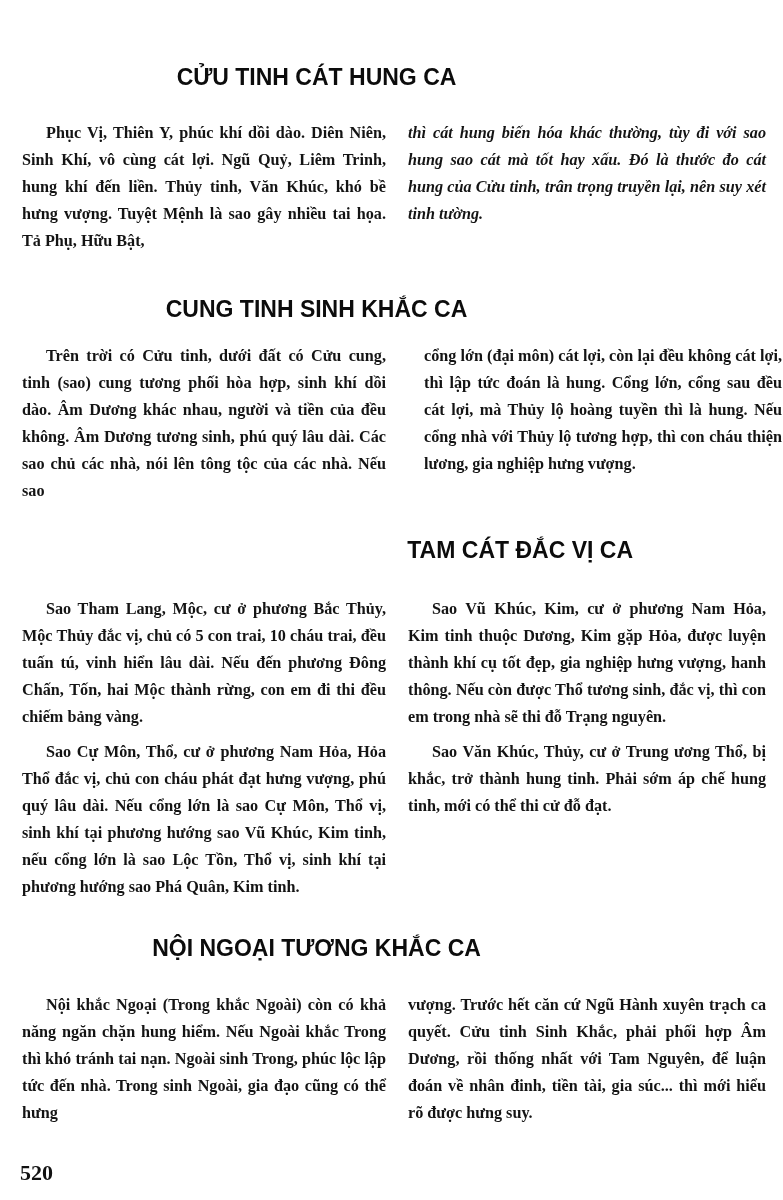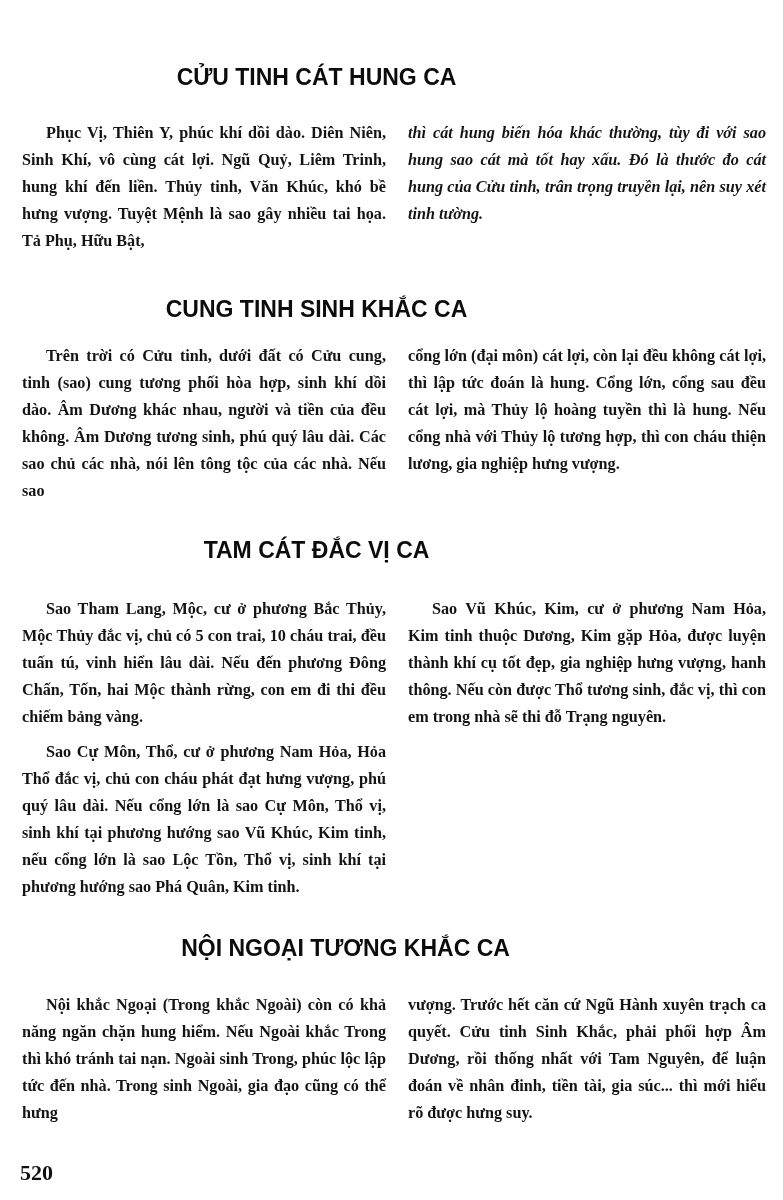--- a/index.html
+++ b/index.html
@@ -35,34 +35,35 @@
   <p>Phục Vị, Thiên Y, phúc khí dồi dào. Diên Niên, Sinh Khí, vô cùng cát lợi. Ngũ Quỷ, Liêm Trinh, hung khí đến liền. Thủy tinh, Văn Khúc, khó bề hưng vượng. Tuyệt Mệnh là sao gây nhiều tai họa. Tả Phụ, Hữu Bật,</p>
 </div>
 <div class="col right" style="top:120px;font-style:italic;">
   <p class="cont">thì cát hung biến hóa khác thường, tùy đi với sao hung sao cát mà tốt hay xấu. Đó là thước đo cát hung của Cửu tinh, trân trọng truyền lại, nên suy xét tinh tường.</p>
 </div>
 
 <h2 class="section-title" style="top:296px;">CUNG TINH SINH KHẮC CA</h2>
 <div class="col left" style="top:343px;">
   <p>Trên trời có Cửu tinh, dưới đất có Cửu cung, tinh (sao) cung tương phối hòa hợp, sinh khí dồi dào. Âm Dương khác nhau, người và tiền của đều không. Âm Dương tương sinh, phú quý lâu dài. Các sao chủ các nhà, nói lên tông tộc của các nhà. Nếu sao</p>
 </div>
-<div class="col right" style="top:343px;">
+<div class="col right" style="top:343px;margin-left:16px;">
   <p class="cont">cổng lớn (đại môn) cát lợi, còn lại đều không cát lợi, thì lập tức đoán là hung. Cổng lớn, cổng sau đều cát lợi, mà Thủy lộ hoàng tuyền thì là hung. Nếu cổng nhà với Thủy lộ tương hợp, thì con cháu thiện lương, gia nghiệp hưng vượng.</p>
 </div>
 
-<h2 class="section-title" style="top:537px;">TAM CÁT ĐẮC VỊ CA</h2>
+<h2 class="section-title" style="top:537px;text-align:right;">TAM CÁT ĐẮC VỊ CA</h2>
 <div class="col left" style="top:596px;">
   <p>Sao Tham Lang, Mộc, cư ở phương Bắc Thủy, Mộc Thủy đắc vị, chủ có 5 con trai, 10 cháu trai, đều tuấn tú, vinh hiển lâu dài. Nếu đến phương Đông Chấn, Tốn, hai Mộc thành rừng, con em đi thi đều chiếm bảng vàng.</p>
   <p>Sao Cự Môn, Thổ, cư ở phương Nam Hỏa, Hỏa Thổ đắc vị, chủ con cháu phát đạt hưng vượng, phú quý lâu dài. Nếu cổng lớn là sao Cự Môn, Thổ vị, sinh khí tại phương hướng sao Vũ Khúc, Kim tinh, nếu cổng lớn là sao Lộc Tồn, Thổ vị, sinh khí tại phương hướng sao Phá Quân, Kim tinh.</p>
 </div>
 <div class="col right" style="top:596px;">
   <p>Sao Vũ Khúc, Kim, cư ở phương Nam Hỏa, Kim tinh thuộc Dương, Kim gặp Hỏa, được luyện thành khí cụ tốt đẹp, gia nghiệp hưng vượng, hanh thông. Nếu còn được Thổ tương sinh, đắc vị, thì con em trong nhà sẽ thi đỗ Trạng nguyên.</p>
+  <p>Sao Văn Khúc, Thủy, cư ở Trung ương Thổ, bị khắc, trở thành hung tinh. Phải sớm áp chế hung tinh, mới có thể thi cử đỗ đạt.</p>
 </div>
 
-<h2 class="section-title" style="top:935px;padding-left:29px;">NỘI NGOẠI TƯƠNG KHẮC CA</h2>
+<h2 class="section-title" style="top:935px;">NỘI NGOẠI TƯƠNG KHẮC CA</h2>
 <div class="col left" style="top:992px;">
   <p>Nội khắc Ngoại (Trong khắc Ngoài) còn có khả năng ngăn chặn hung hiểm. Nếu Ngoài khắc Trong thì khó tránh tai nạn. Ngoài sinh Trong, phúc lộc lập tức đến nhà. Trong sinh Ngoài, gia đạo cũng có thể hưng</p>
 </div>
 <div class="col right" style="top:992px;">
   <p class="cont">vượng. Trước hết căn cứ Ngũ Hành xuyên trạch ca quyết. Cửu tinh Sinh Khắc, phải phối hợp Âm Dương, rồi thống nhất với Tam Nguyên, để luận đoán về nhân đinh, tiền tài, gia súc... thì mới hiểu rõ được hưng suy.</p>
 </div>
 
 <div class="page-number">520</div>
 
 </body></html>

